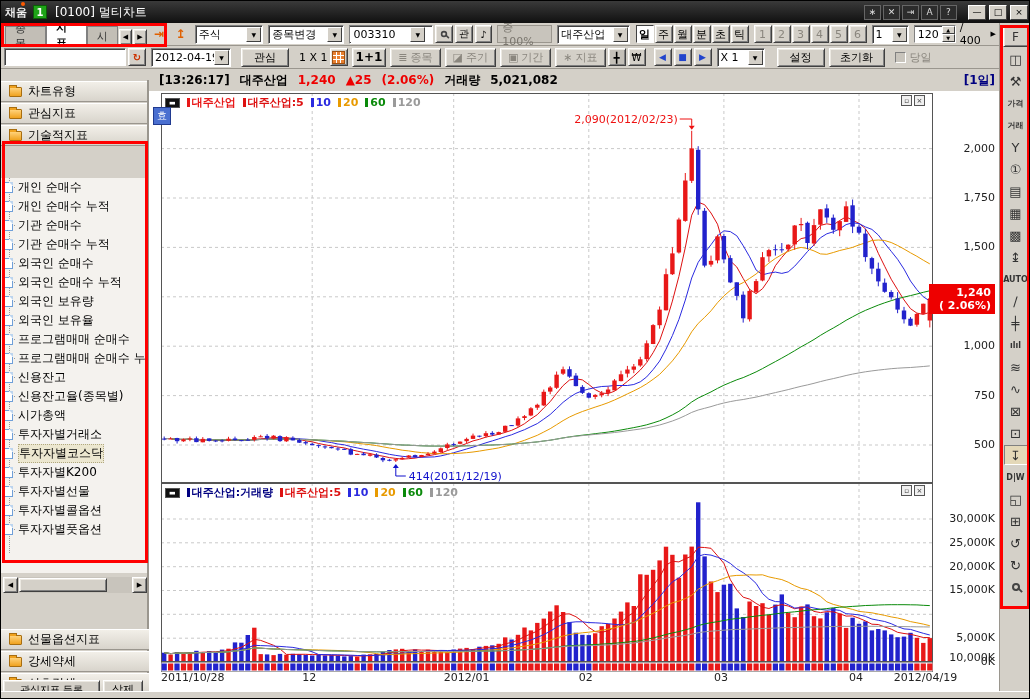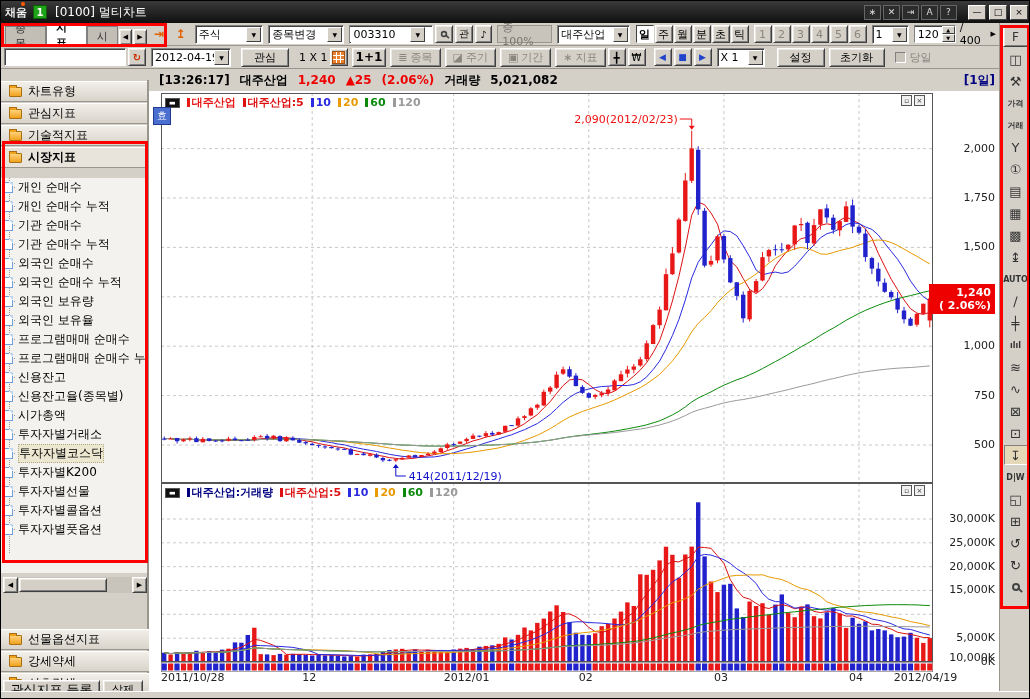--- a/index.html
+++ b/index.html
@@ -59,21 +59,21 @@
   .titem{height:19px;display:flex;align-items:center;font-size:12px;color:#000;position:relative;padding-left:3px;gap:5px;white-space:nowrap;}
   .titem::before{content:"";position:absolute;left:8px;top:9px;width:6px;border-top:1px dotted #999;}
   .fico{width:9px;height:11px;background:#fff;border:1px solid #6f9fd8;position:relative;flex:0 0 auto;}
   .fico::after{content:"";position:absolute;right:-1px;top:-1px;border:2px solid;border-color:#bcd4ee #bcd4ee #fff #fff;}
   .titem.sel .lbl{background:#ece7d0;border:1px dotted #b0a880;}
   #side-scroll{position:absolute;left:2px;top:497px;width:144px;height:16px;background:#c8c4bc;display:flex;align-items:center;}
   .sarrow{width:15px;height:16px;font-size:7px;}
   #sthumb{width:88px;height:14px;margin-left:1px;}
   #side-bottom{position:absolute;left:0;top:516px;width:162px;margin-top:32px;}
   #side-buttons{position:absolute;left:2px;top:600px;width:144px;display:flex;gap:3px;}
-  #reg-btn{width:97px;height:19px;font-size:13px;}
+  #reg-btn{width:97px;height:19px;font-size:10px;}
   #del-btn{width:40px;height:19px;font-size:11px;}
   
   #chart{position:absolute;left:148px;top:90px;width:850px;height:600px;background:#fff;}
   #pricePane{position:absolute;left:12px;top:2px;width:772px;height:390px;}
   #volPane{position:absolute;left:12px;top:392px;width:772px;height:179px;}
   #strip{position:absolute;left:12px;top:571px;width:772px;height:10px;}
   svg{display:block;}
   .axlabel{position:absolute;width:58px;text-align:right;font-size:11px;color:#222;left:788px;}
   .xlab{position:absolute;top:580px;font-size:11px;color:#222;white-space:nowrap;}
   .legend{position:absolute;display:flex;align-items:center;gap:7px;font-size:11px;font-weight:bold;z-index:5;}
@@ -245,24 +245,20 @@
           <span>차트유형</span>
         </div>
         <div class="acc">
           <span class="fold"></span>
           <span>관심지표</span>
         </div>
         <div class="acc">
           <span class="fold"></span>
           <span>기술적지표</span>
         </div>
-      </div>
-    <div class="acc" id="market-header">
-        <span class="fold"></span>
-        <span>시장지표</span>
       </div>
     <div id="tree">
         <div id="treelines"></div>
         <div class="titem">
           <span class="fico"></span>
           <span class="lbl">개인 순매수</span>
         </div>
         <div class="titem">
           <span class="fico"></span>
           <span class="lbl">개인 순매수 누적</span>

